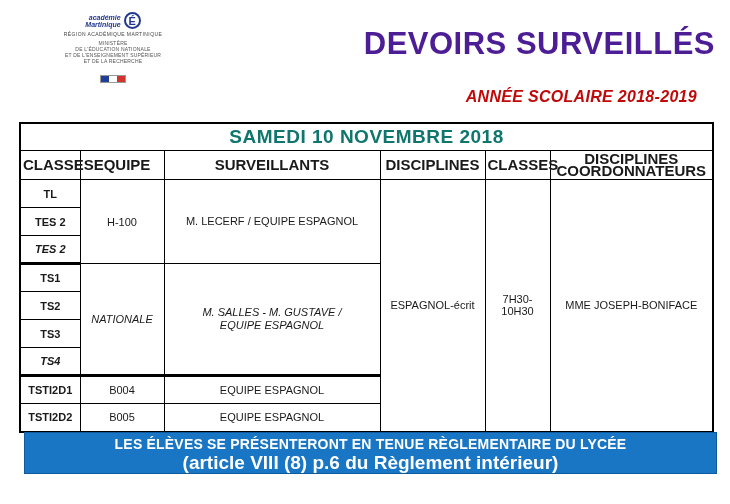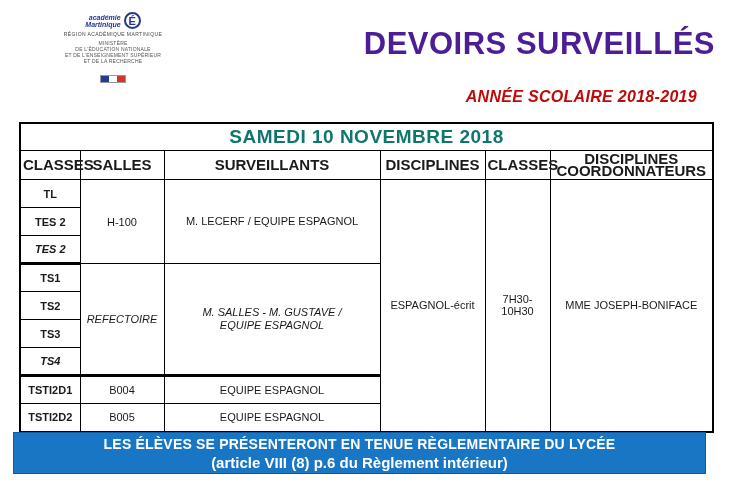--- a/index.html
+++ b/index.html
@@ -34,25 +34,25 @@
   table.sched { border:2px solid #000; }
   table.sched td, table.sched th { text-align:center; vertical-align:middle; padding:2px; background:#fff; }
   .date-row td { height:26px; font-size:19px; font-weight:bold; color:#0f766e; letter-spacing:.5px;margin-top:28px; }
   .head-row th { height:26px; font-weight:bold; font-size:15px; line-height:12px; }
   .body-row td { height:28px; }
   .cls { font-weight:bold; }
   .thick-bottom { border-bottom:3px solid #000 !important;font-style:italic; }
   .surv-lines span { display:block; line-height:13px; }
 
   
-  .banner { position:absolute; left:13px; top:432px; width:693px; height:42px; background:#1976c4;
+  .banner { position:absolute; left:24px; top:432px; width:693px; height:42px; background:#1976c4;
             border:1px solid #0f5a9e; color:#fff; font-weight:bold; text-align:center;
             display:flex; flex-direction:column; justify-content:center;align-items:center; }
   .banner .l1 { font-size:14px; line-height:19px; letter-spacing:.2px; }
-  .banner .l2 { font-size:15px; line-height:18px; }
+  .banner .l2 { font-size:19px; line-height:18px; }
 </style>
 </head>
 <body>
 
 <div id="page">
 
   <div class="letterhead">
     <div class="logo-row">
       <div class="logo-txt">
         <div>académie</div>
@@ -91,21 +91,21 @@
       <col style="width:105px">
         <col style="width:65px">
         <col style="width:163px">
     </colgroup>
     <tbody>
         <tr class="date-row">
       <td colspan="6">SAMEDI 10 NOVEMBRE 2018</td>
     </tr>
     <tr class="head-row">
       <th>CLASSES</th>
-      <th>SALLES</th>
+      <th>EQUIPE</th>
       <th>SURVEILLANTS</th>
       <th>DISCIPLINES</th>
       <th>CLASSES</th>
       <th>DISCIPLINES COORDONNATEURS</th>
     </tr>
 
     <tr class="body-row">
       <td class="cls">TL</td>
       <td rowspan="3">H-100</td>
       <td rowspan="3" class="surv-lines">
@@ -117,21 +117,21 @@
     </tr>
     <tr class="body-row">
       <td class="cls">TES 2</td>
     </tr>
     <tr class="body-row">
       <td class="cls thick-bottom">TES 2</td>
     </tr>
 
     <tr class="body-row">
       <td class="cls">TS1</td>
-      <td rowspan="4" class="thick-bottom">REFECTOIRE</td>
+      <td rowspan="4" class="thick-bottom">NATIONALE</td>
       <td rowspan="4" class="surv-lines thick-bottom">
         <span>M. SALLES - M. GUSTAVE /</span>
         <span>EQUIPE ESPAGNOL</span>
       </td>
     </tr>
     <tr class="body-row">
       <td class="cls">TS2</td>
     </tr>
     <tr class="body-row">
       <td class="cls">TS3</td>

